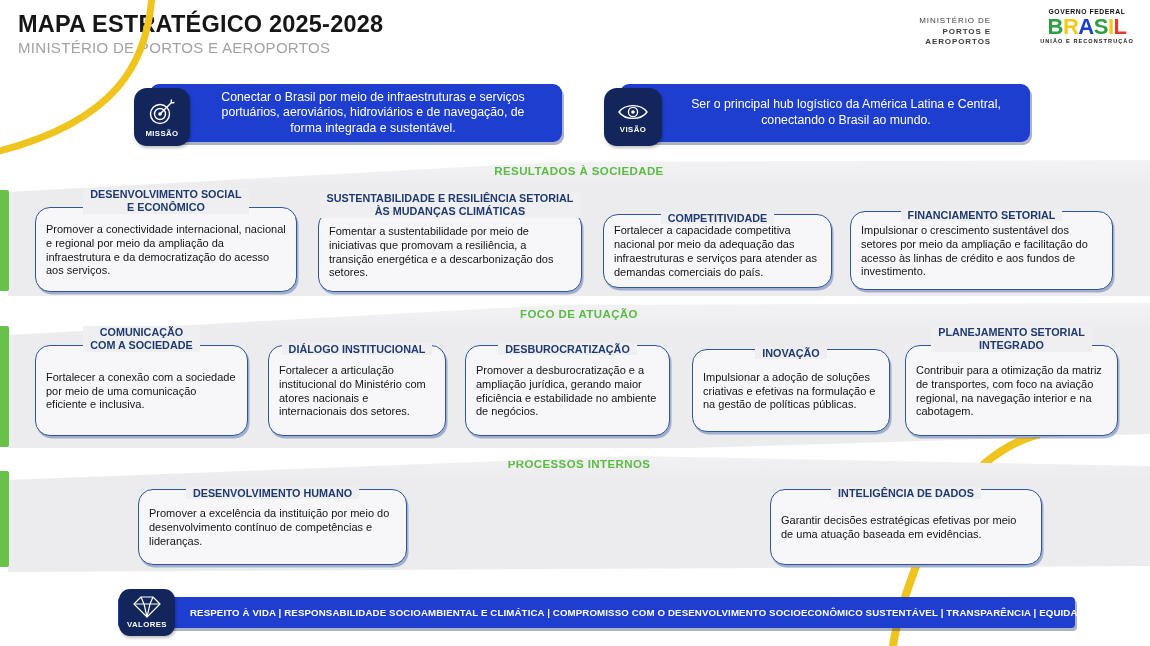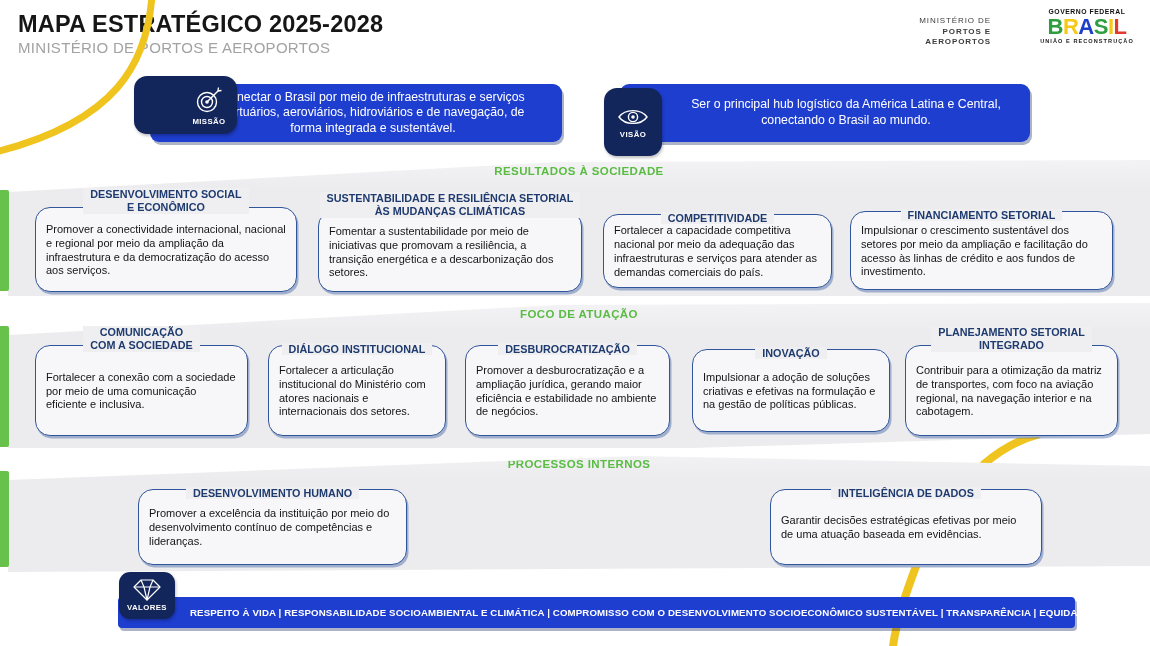--- a/index.html
+++ b/index.html
@@ -48,23 +48,23 @@
   #mission-box{left:150px;top:84px;width:412px;height:58px;padding:4px 24px 4px 58px;}
   #vision-box{left:620px;top:84px;width:410px;height:58px;padding:4px 16px 4px 58px;}
   .pill-text{font-size:12.3px;line-height:15.6px;font-weight:500;}
   #values-bar{left:118px;top:597px;width:957px;height:31px;border-radius:4px;justify-content:flex-start;
               padding:0 8px 0 72px;text-align:left;}
   .values-text{font-size:9.7px;font-weight:600;letter-spacing:.12px;white-space:nowrap;}
 
   
   .badge{position:absolute;background:#13265c;border-radius:13px;z-index:6;display:flex;flex-direction:column;
          align-items:center;justify-content:center;gap:2px;color:#fff;box-shadow:1px 2px 3px rgba(0,0,0,.25);}
-  #mission-badge{left:134px;top:76px;width:56px;height:58px;padding-left:47px;}
-  #vision-badge{left:604px;top:88px;width:58px;height:68px;}
-  #values-badge{left:119px;top:572px;width:56px;height:47px;border-radius:11px;}
+  #mission-badge{left:134px;top:88px;width:56px;height:58px;}
+  #vision-badge{left:604px;top:88px;width:58px;height:58px;}
+  #values-badge{left:119px;top:589px;width:56px;height:47px;border-radius:11px;}
   .badge-label{font-size:7.8px;font-weight:700;letter-spacing:.4px;}
   .badge svg{display:block;}
 </style>
 </head>
 <body>
 
 <div class="canvas">
 
   <svg class="deco" style="left:0;top:0" width="200" height="170">
     <path d="M152,-4 C147,62 118,122 -8,153" stroke-width="7"></path>

